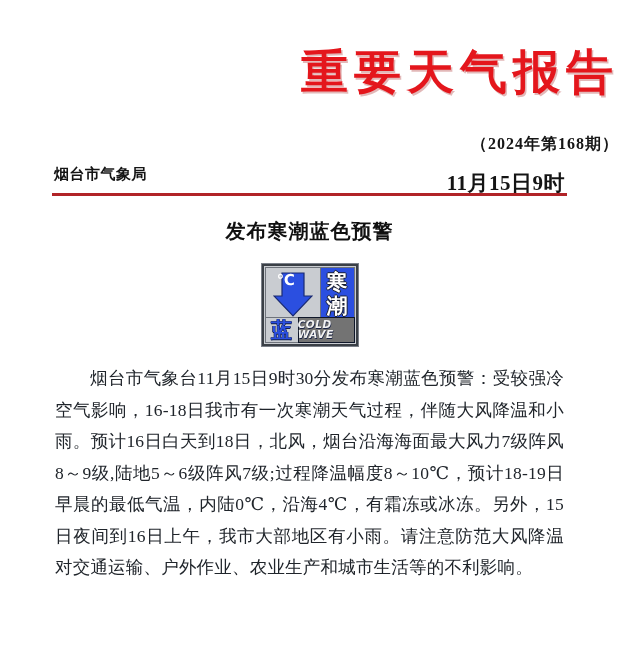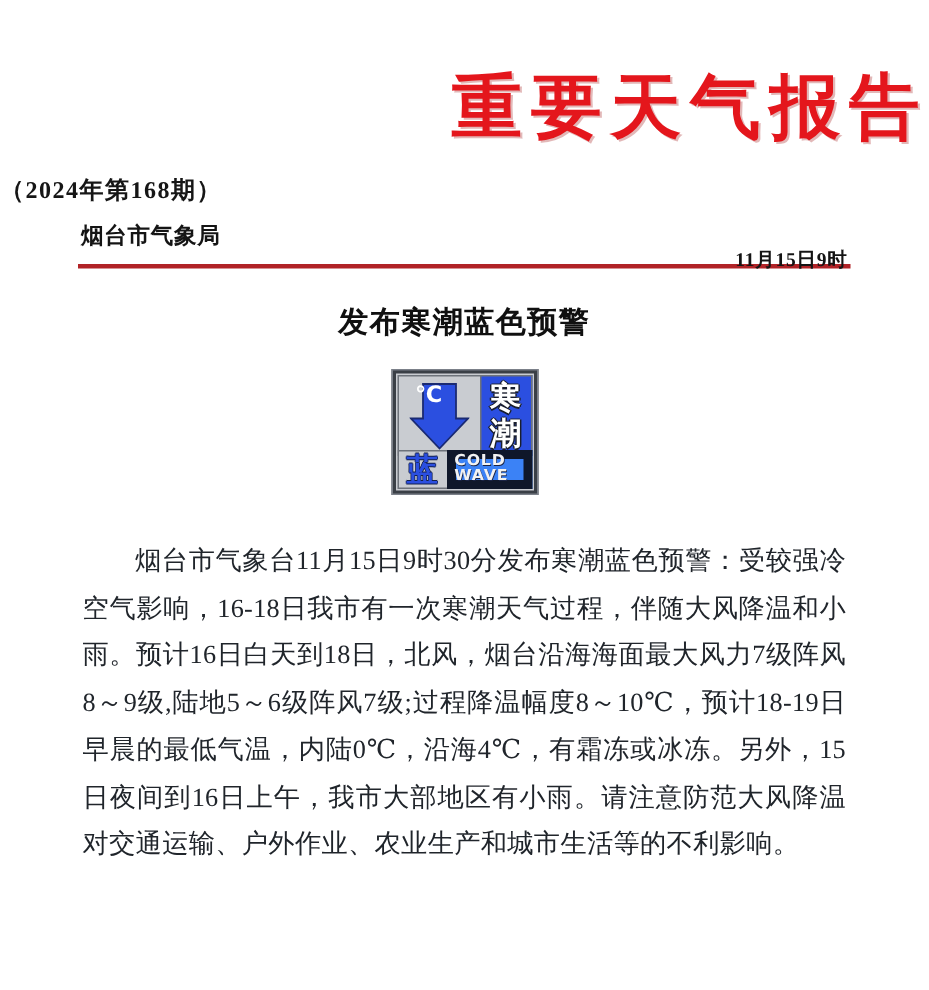--- a/index.html
+++ b/index.html
@@ -27,50 +27,50 @@
     font-family: "DejaVu Sans", "Liberation Sans", sans-serif;
     font-weight: bold;
     font-size: 47px;
     letter-spacing: 6px;
     line-height: 1;
     padding-top: 48px;
     text-shadow: 1.5px 1.5px 0 rgba(160,20,20,0.30);
     white-space: nowrap;
   }
   .issue-line {
-    text-align: left;
+    text-align: right;
     font-family: "Liberation Serif", "DejaVu Serif", serif;
     font-weight: bold;
     font-size: 16px;
     color: #161616;
-    margin-top: 22px;
+    margin-top: 39px;
     letter-spacing: 1px;
   }
   .meta-row {
     position: relative;
     margin: 10px 52px 0 52px;
     height: 26px;
   }
   .meta-left {
     position: absolute;
     left: 2px;
     top: 0;
     font-family: "Liberation Serif", "DejaVu Serif", serif;
     font-weight: bold;
     font-size: 15px;
     color: #141414;
     letter-spacing: 0.5px;
   }
   .meta-right {
     position: absolute;
     right: 2px;
-    top: 16px;
-    font-family: "Liberation Serif", "DejaVu Serif", serif;
-    font-weight: bold;
-    font-size: 13px;
+    top: 4px;
+    font-family: "Liberation Serif", "DejaVu Serif", serif;
+    font-weight: bold;
+    font-size: 21px;
     color: #141414;
     letter-spacing: 0.5px;
   }
   .red-rule {
     margin: 2px 52px 0 52px;
     height: 3px;
     background: #b12327;
   }
 
   
@@ -170,41 +170,42 @@
     font-weight: bold;
     font-size: 21px;
     line-height: 22px;
     text-shadow:
       -0.5px 0 #14204a, 0.5px 0 #14204a, 0 -0.5px #14204a, 0 0.5px #14204a;
   }
   .cell-coldwave {
     position: absolute;
     right: 1px; bottom: 1px;
     width: 57px; height: 26px;
-    background: #3b82f6;
-    border: 6px solid #0f172a;
+    background: #737373;
+    border: 1px solid #0f172a;
     box-sizing: border-box;
     display: flex;
     align-items: center;
     justify-content: center;
+    font-style: italic;
   }
   .cell-coldwave span {
     color: #f2f2f2;
     font-family: "DejaVu Sans", "Liberation Sans", sans-serif;
     font-weight: bold;
     font-size: 10px;
     letter-spacing: 0.5px;
     line-height: 1;
     text-shadow: 0.5px 0.5px 0 #1a2344;
     transform: scaleX(1.05);
   }
 
   
   .body-text {
-    margin: 28px 55px 0 55px;
+    margin: 16px 55px 0 55px;
     font-family: "Liberation Serif", "DejaVu Serif", serif;
     font-size: 17.5px;
     line-height: 31.5px;
     color: #20252b;
     text-align: justify;
     text-justify: inter-character;
     text-indent: 2em;
     letter-spacing: 0.2px;
   }
 </style>

